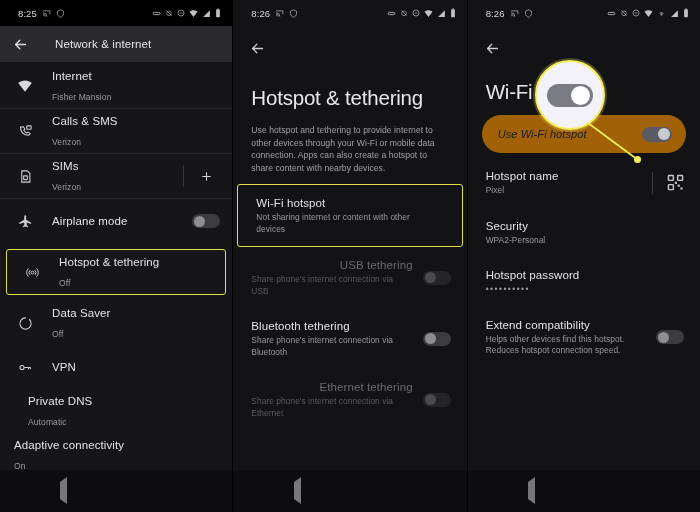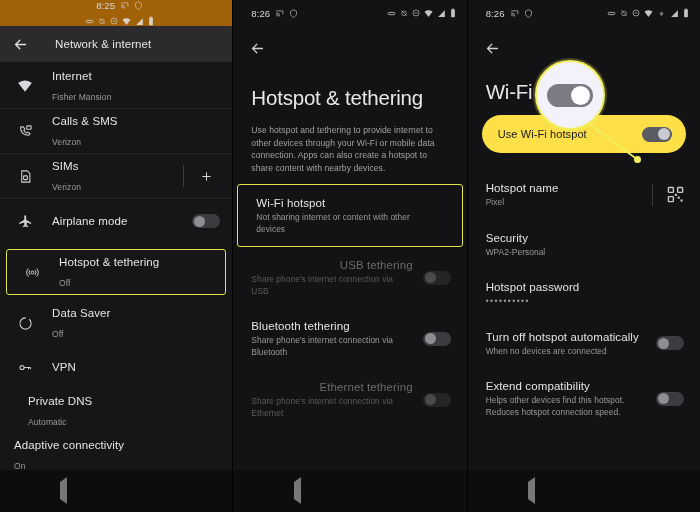--- a/index.html
+++ b/index.html
@@ -9,21 +9,21 @@
   .panel:nth-child(2){width:234px;}
   .panel + .panel{border-left:1px solid #000;}
 
   
   .statusbar{height:26px;display:flex;align-items:center;justify-content:space-between;
     padding:0 11px 0 18px;box-sizing:border-box;}
   .sb-left{display:flex;align-items:center;gap:5px;}
   .sb-time{font-size:9.5px;color:#d8d8da;letter-spacing:.1px;}
   .sb-right{display:flex;align-items:center;gap:4px;}
   .sb-ico{display:block;opacity:.85;}
-  .p1 .statusbar{background:#a16207;flex-direction:column;}
+  .p1 .statusbar{background:#000000;}
   .p2 .statusbar,.p3 .statusbar{background:#131315;}
 
   
   .appbar{height:36px;display:flex;align-items:center;gap:26px;padding:0 0 0 12px;
     background:#2b2b2d;box-sizing:border-box;}
   .appbar .title{font-size:11.5px;color:#e3e3e5;letter-spacing:.1px;}
   .backarrow{width:17px;height:17px;flex:none;}
 
   .list{background:#161618;height:calc(512px - 26px - 36px - 42px);box-sizing:border-box;
     padding-top:2px;position:relative;}
@@ -53,22 +53,22 @@
   .blurb{font-size:8.6px;color:#a2a2a6;padding:13px 22px 0 18px;line-height:12.6px;letter-spacing:.05px;}
 
   .prow{display:flex;align-items:center;padding:11px 16px 11px 18px;box-sizing:border-box;position:relative;}
   .prow .ptxt{flex:1;min-width:0;padding-right:10px;}
   .prow .p1l{font-size:11.5px;color:#e4e4e6;line-height:14px;letter-spacing:.1px;}
   .prow .p2l{font-size:8.4px;color:#9a9a9e;line-height:11.5px;margin-top:2px;letter-spacing:.05px;}
   .prow.disabled .p1l{color:#6a6a6e;text-align:right;}
   .prow.disabled .p2l{color:#5a5a5e;}
 
   
-  .card{margin:10px 14px 12px 14px;background:#fde047;border-radius:22px;height:38px;
-    display:flex;align-items:center;padding:0 14px 0 16px;box-sizing:border-box;position:relative;}
+  .card{margin:10px 14px 0 14px;background:#a16207;border-radius:22px;height:38px;
+    display:flex;align-items:center;padding:0 14px 0 16px;box-sizing:border-box;position:relative;font-style:italic;}
   .card .clabel{flex:1;font-size:11px;color:#1a1b22;letter-spacing:.1px;}
   .card .tgl{background:#5a5b63;width:30px;height:15px;}
   .card .tgl .knob{background:#c9cad2;width:12px;height:12px;top:1.5px;left:2px;}
 
   .qr{width:17px;height:17px;flex:none;}
 
   
   .callout{position:absolute;z-index:30;pointer-events:none;}
   .mag{position:absolute;width:70px;height:70px;border-radius:50%;background:#f3f2fb;
     border:2.5px solid #f2ef5d;box-sizing:border-box;display:flex;align-items:center;justify-content:center;
@@ -434,29 +434,20 @@
         </div>
       </div>
 
       <div class="prow">
         <div class="ptxt">
           <div class="p1l">Hotspot password</div>
           <div class="p2l" style="letter-spacing:1.5px;">••••••••••</div>
         </div>
       </div>
 
-      <div class="prow">
-        <div class="ptxt">
-          <div class="p1l">Turn off hotspot automatically</div>
-          <div class="p2l">When no devices are connected</div>
-        </div>
-        <span class="tgl">
-            <span class="knob"></span>
-          </span>
-      </div>
 
       <div class="prow">
         <div class="ptxt">
           <div class="p1l">Extend compatibility</div>
           <div class="p2l">Helps other devices find this hotspot. Reduces hotspot connection speed.</div>
         </div>
         <span class="tgl">
             <span class="knob"></span>
           </span>
       </div>

